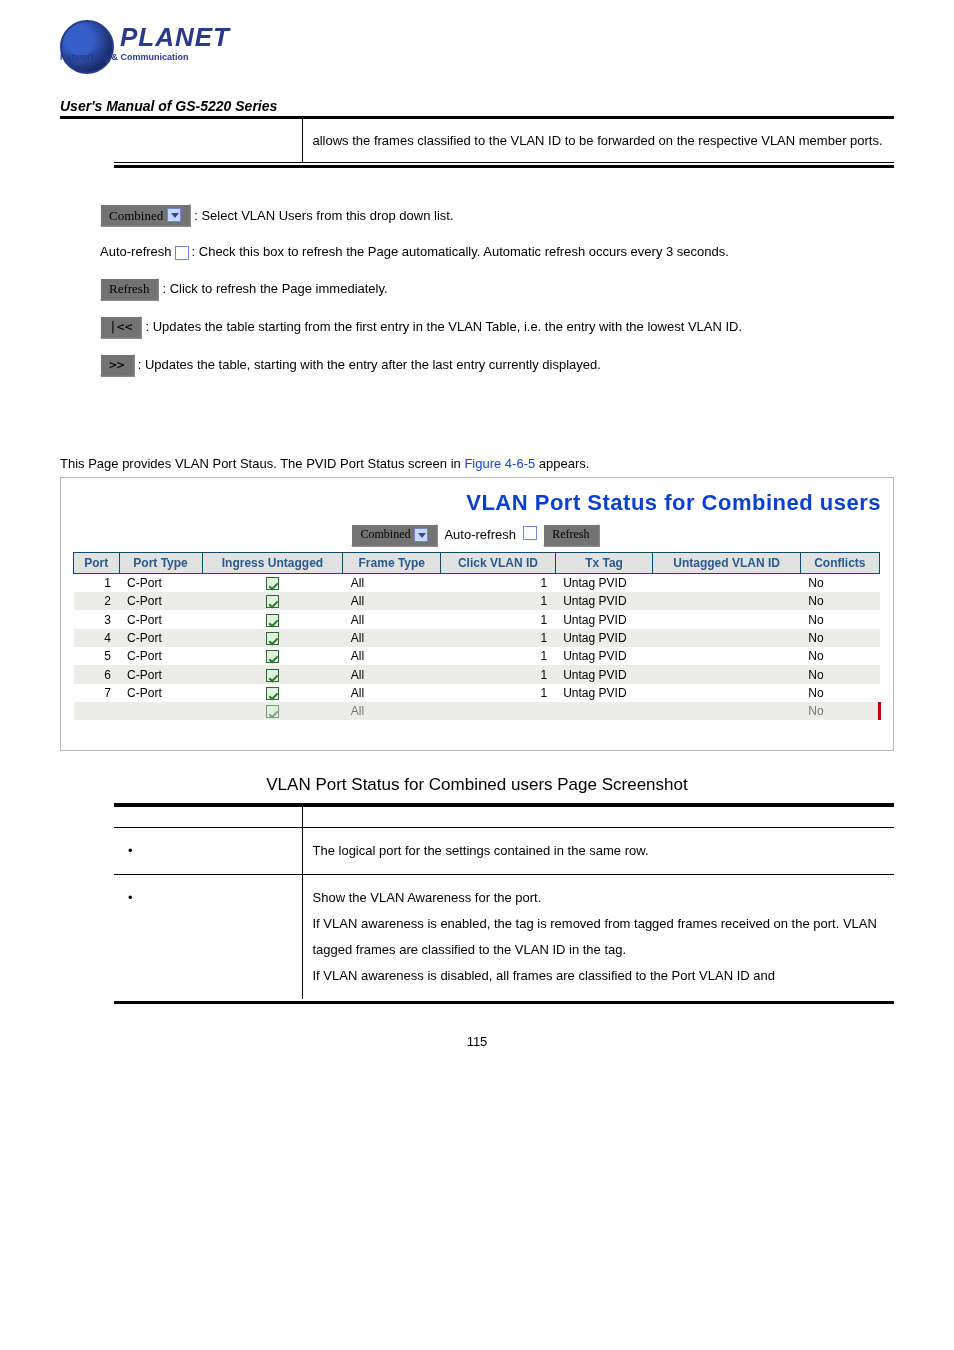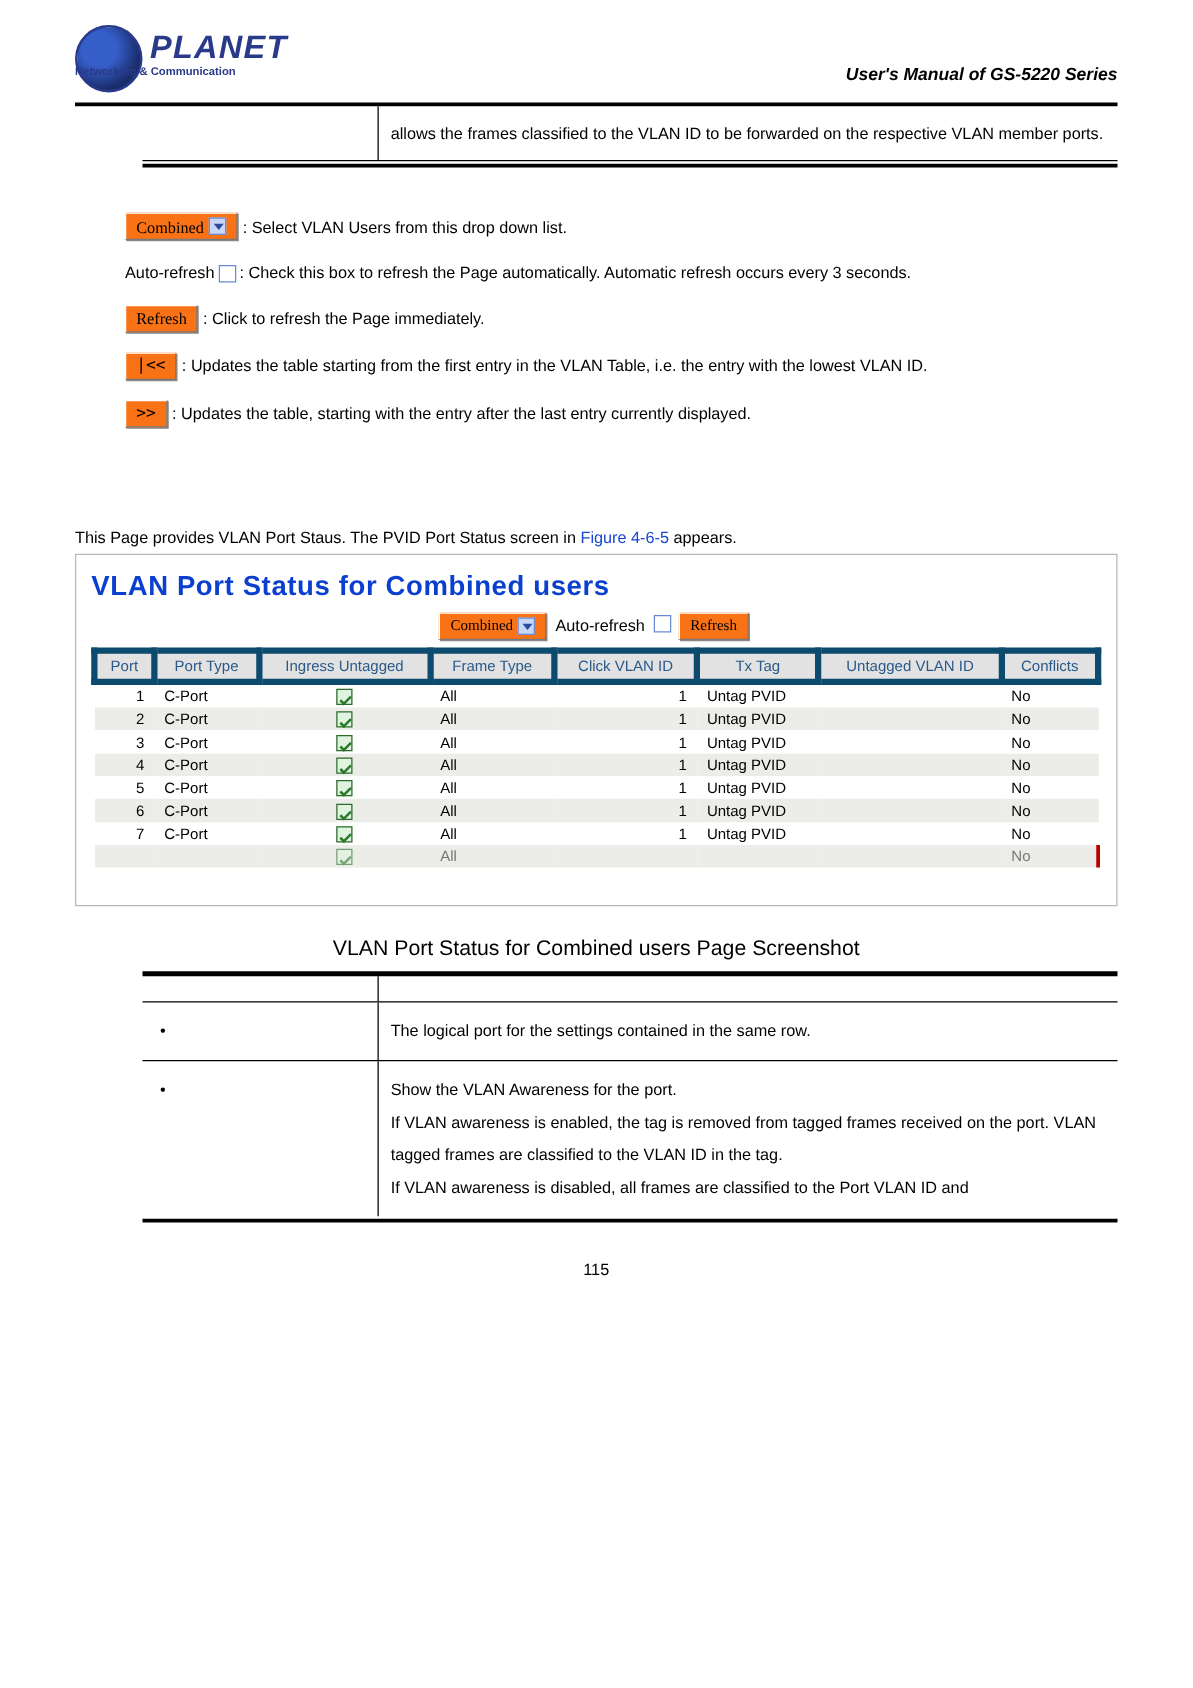--- a/index.html
+++ b/index.html
@@ -9,23 +9,24 @@
     font-size: 13px;
     color: #000;
     background: #fff;
     width: 954px;
   }
   .page {
     padding: 20px 60px 30px 60px;
   }
   .header-row {
     display: flex;
-    align-items: center;
+    align-items: flex-start;
     justify-content: space-between;
     margin-bottom: 2px;
+    flex-direction: column;
   }
   .logo {
     width: 190px;
     height: 60px;
     position: relative;
   }
   .logo-mark {
     width: 54px; height: 54px;
     border: 2px solid #2a3a8a;
     border-radius: 50%;
@@ -77,21 +78,21 @@
   .buttons-section { margin: 36px 0 8px 40px; font-size: 13px; line-height: 1.5; }
   .buttons-section .row { margin-bottom: 16px; display: flex; align-items: center; flex-wrap: wrap; }
   .btn3d {
     display: inline-flex;
     align-items: center;
     justify-content: center;
     font-family: "Times New Roman", serif;
     font-size: 13px;
     height: 22px;
     padding: 0 8px;
-    background: #f97316;
+    background: #737373;
     border: 1px solid #7a7a7a;
     border-top-color: #fff;
     border-left-color: #fff;
     box-shadow: 1px 1px 0 #888;
     margin-right: 4px;
   }
   .btn3d.select .caret {
     width: 14px; height: 14px; margin-left: 4px;
     background:#c8d6f8;
     border:1px solid #6a8ad0;
@@ -113,39 +114,39 @@
   .fig-link { color: #1746d1; }
 
   
   .screenshot {
     border: 1px solid #b8b8b8;
     background:#fff;
     margin: 6px 0 4px 0;
     padding: 10px 12px 30px 12px;
   }
   .ss-title {
-    text-align:left;
+    text-align:right;
     font-size: 22px;
     font-weight: bold;
     color:#0a3fcf;
     letter-spacing: 0.5px;
     margin: 2px 0 8px 0;
   }
   .ss-ctrls { text-align:center; margin-bottom:6px; }
   .ss-ctrls .btn3d { font-size:12px; }
   .ss-table {
     width:100%;
     border-collapse: collapse;
     font-size: 12px;
   }
   .ss-table th {
     background:#e2e2e2;
     color:#2a5a8a;
-    font-weight:normal;
-    border:5px solid #0c4a6e;
+    font-weight:bold;
+    border:1px solid #0c4a6e;
     padding:3px 6px;
     white-space:nowrap;
   }
   .ss-table td {
     padding:2px 8px;
     white-space:nowrap;
   }
   .ss-table tr.odd td { background:#fff; }
   .ss-table tr.even td { background:#ecece8; }
   .ss-chk {

